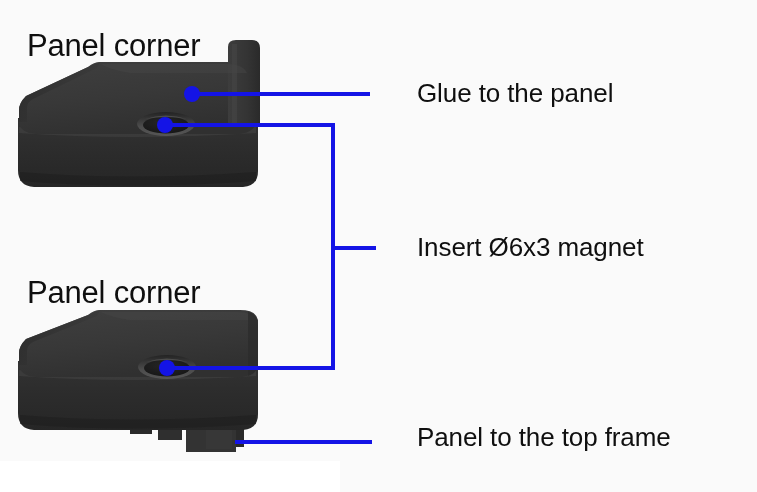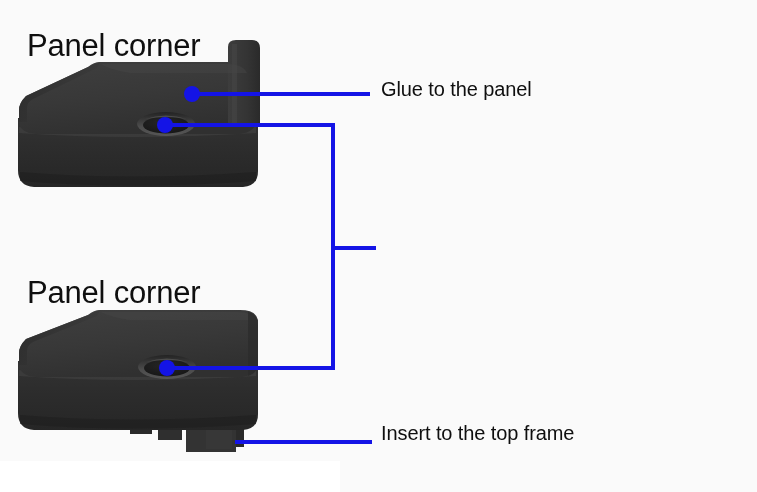--- a/index.html
+++ b/index.html
@@ -30,24 +30,25 @@
     font-family: "Liberation Sans", sans-serif;
     white-space: nowrap;
     letter-spacing: -0.2px;
   }
   #title-panel-corner { left: 27px; top: 28px; }
   #title-frame-corner { left: 27px; top: 275px; }
 
   .callout-label {
     position: absolute;
     color: #0f0f0f;
-    font-size: 20px;
+    font-size: 26px;
     font-family: "Liberation Sans", sans-serif;
     white-space: nowrap;
     letter-spacing: -0.1px;
+    margin-left: 36px;
   }
   #label-glue    { left: 381px; top: 78px; }
   #label-magnet  { left: 381px; top: 232px; }
   #label-frame   { left: 381px; top: 422px; }
 
   svg.layer {
     position: absolute;
     left: 0;
     top: 0;
     width: 757px;
@@ -211,16 +212,17 @@
       <line x1="235" y1="442" x2="372" y2="442" stroke="#1414e6" stroke-width="4"></line>
     </g>
   </svg>
 
   <div class="part-title" id="title-panel-corner">Panel corner</div>
 
   <div class="part-title" id="title-frame-corner">Panel corner</div>
 
   <div class="callout-label" id="label-glue">Glue to the panel</div>
 
-
-  <div class="callout-label" id="label-frame">Insert to the top frame</div>
+  <div class="callout-label" id="label-magnet">Insert Ø6x3 magnet</div>
+
+  <div class="callout-label" id="label-frame">Panel to the top frame</div>
 
 </div>
 
 </body></html>

